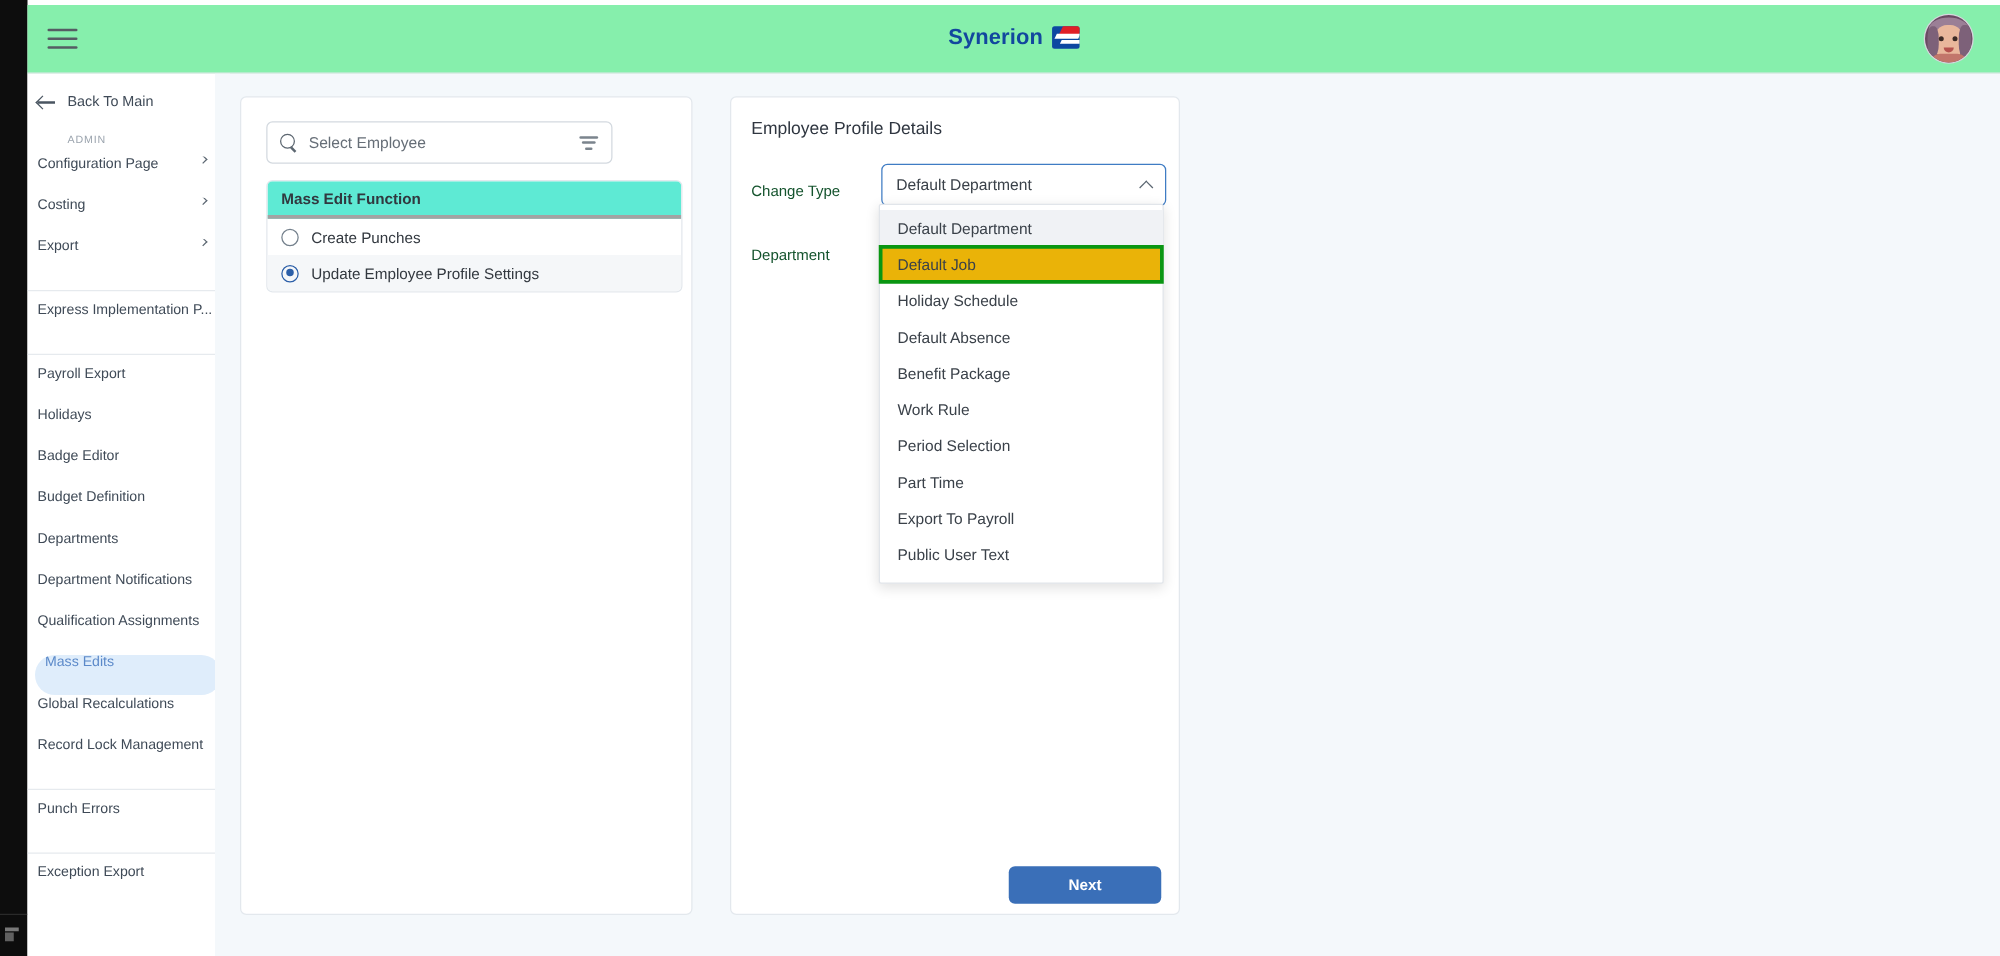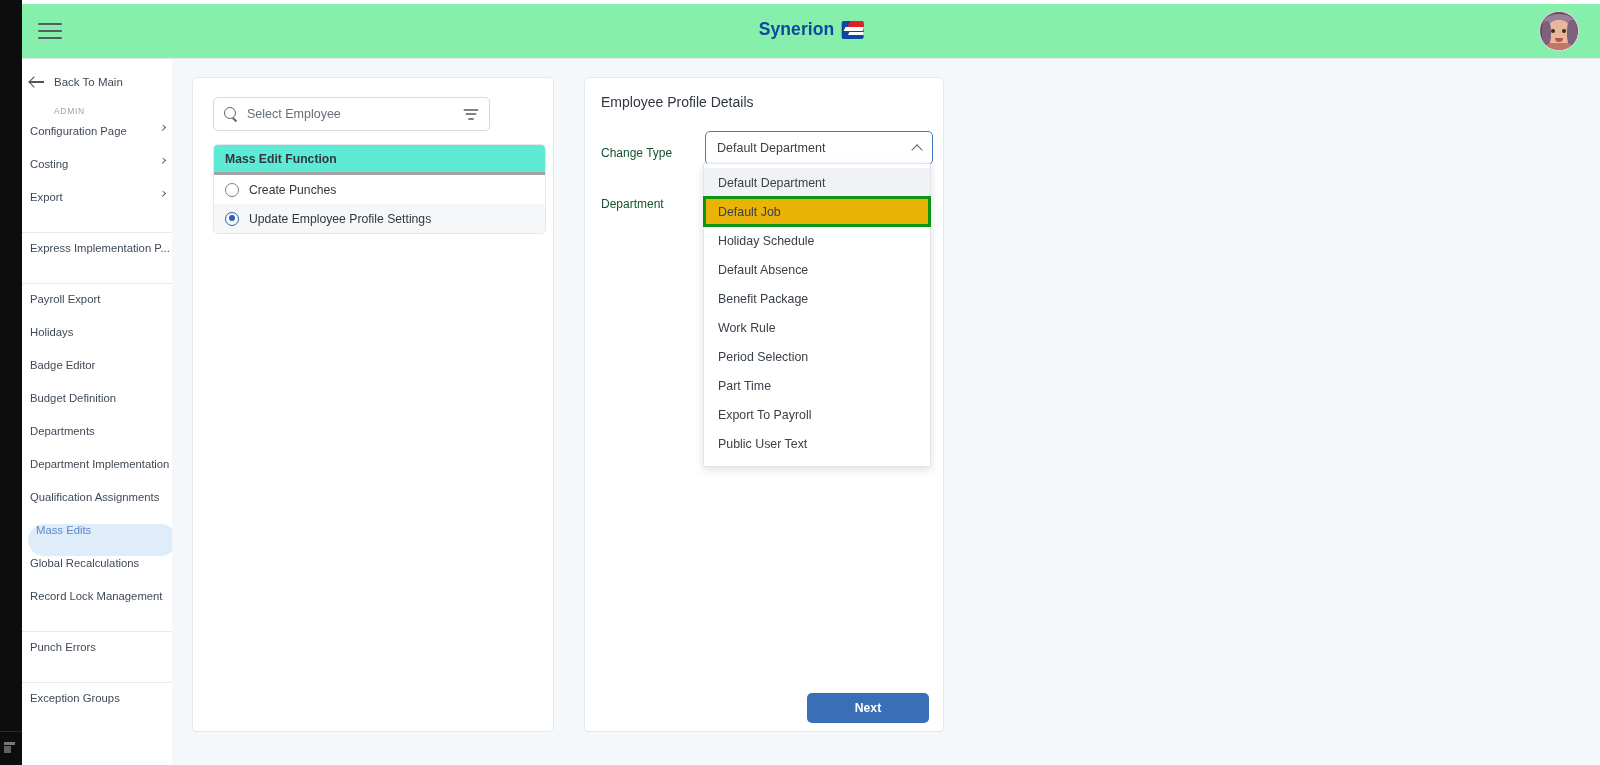--- a/index.html
+++ b/index.html
@@ -391,21 +391,21 @@
           <div class="nav-item">
             <span>Badge Editor</span>
           </div>
           <div class="nav-item">
             <span>Budget Definition</span>
           </div>
           <div class="nav-item">
             <span>Departments</span>
           </div>
           <div class="nav-item">
-            <span>Department Implementation</span>
+            <span>Department Notifications</span>
           </div>
           <div class="nav-item">
             <span>Qualification Assignments</span>
           </div>
           <div class="nav-item active">
             <span>Mass Edits</span>
           </div>
           <div class="nav-item">
             <span>Global Recalculations</span>
           </div>
@@ -415,21 +415,21 @@
         </div>
         <div class="nav-sep"></div>
         <div class="nav-group">
           <div class="nav-item">
             <span>Punch Errors</span>
           </div>
         </div>
         <div class="nav-sep"></div>
         <div class="nav-group">
           <div class="nav-item">
-            <span>Exception Groups</span>
+            <span>Exception Export</span>
           </div>
         </div>
       </div>
     <div class="nav-scrollbar"></div>
   </div>
 
   <div class="canvas">
 
     <div class="panel panel-left">
 

